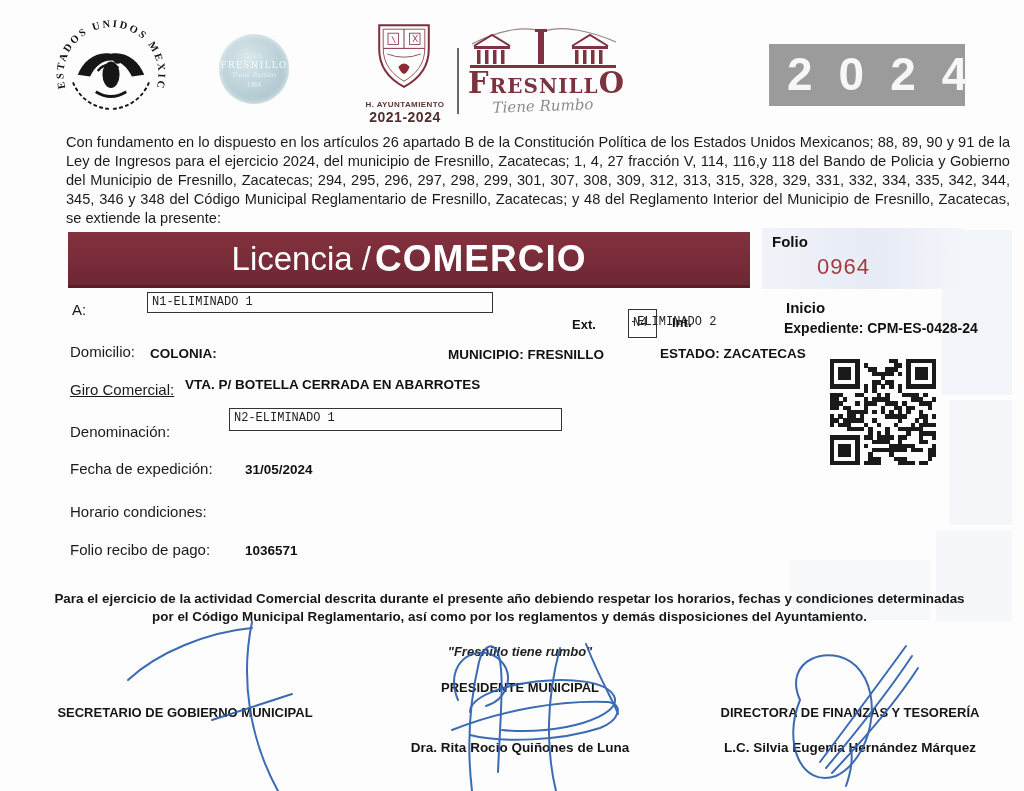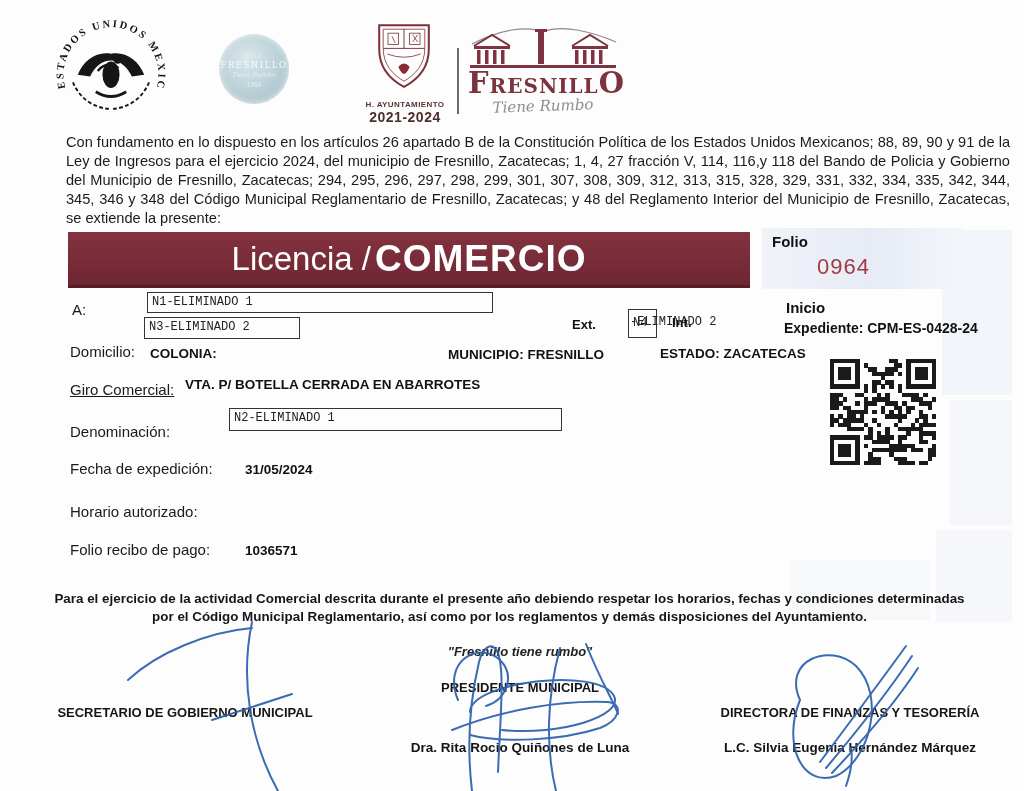--- a/index.html
+++ b/index.html
@@ -129,35 +129,35 @@
       <rect x="123" y="26" width="3.5" height="14" fill="#7d3440"></rect>
       <rect x="131" y="26" width="3.5" height="14" fill="#7d3440"></rect>
       <rect x="70" y="8" width="6" height="32" fill="#7d3440"></rect>
       <rect x="67" y="5" width="12" height="3" fill="#7d3440"></rect>
       <rect x="2" y="41" width="146" height="3" fill="#7d3440"></rect>
     </svg>
     <div class="fres-word">FresnillO</div>
     <div class="fres-tag">Tiene Rumbo</div>
   </div>
 
+  <div class="abs year-badge">2024</div>
 
   <div class="abs legal">Con fundamento en lo dispuesto en los artículos 26 apartado B de la Constitución Política de los Estados Unidos Mexicanos; 88, 89, 90 y 91 de la Ley de Ingresos para el ejercicio 2024, del municipio de Fresnillo, Zacatecas; 1, 4, 27 fracción V, 114, 116,y 118 del Bando de Policia y Gobierno del Municipio de Fresnillo, Zacatecas; 294, 295, 296, 297, 298, 299, 301, 307, 308, 309, 312, 313, 315, 328, 329, 331, 332, 334, 335, 342, 344, 345, 346 y 348 del Código Municipal Reglamentario de Fresnillo, Zacatecas; y 48 del Reglamento Interior del Municipio de Fresnillo, Zacatecas, se extiende la presente:</div>
 
   <div class="abs banner">
     <span class="banner-prefix">Licencia /</span>
     <span class="banner-main">COMERCIO</span>
   </div>
   <div class="abs folio-box">
     <div class="folio-label">Folio</div>
     <div class="folio-value">0964</div>
   </div>
 
   <div class="abs lbl" style="left:72px;top:301px;">A:</div>
   <div class="abs fbox mono" style="left:147px;top:292px;width:346px;height:21px;">N1-ELIMINADO 1</div>
-  <div class="abs fbox mono" style="left:144px;top:317px;width:156px;height:22px;">N3-ELIMINADO 2</div>
 
   <div class="abs blbl" style="left:572px;top:317px;font-size:13px;">Ext.</div>
   <div class="abs fbox mono" style="left:628px;top:309px;width:29px;height:29px;padding-top:6px;">N4</div>
   <div class="abs mono" style="left:630px;top:315px;">-ELIMINADO 2</div>
   <div class="abs blbl" style="left:672px;top:315px;font-size:13px;">Int.</div>
 
   <div class="abs blbl" style="left:786px;top:299px;font-size:15px;">Inicio</div>
   <div class="abs blbl" style="left:784px;top:320px;font-size:14px;">Expediente: CPM-ES-0428-24</div>
 
   <div class="abs lbl" style="left:70px;top:343px;">Domicilio:</div>
@@ -167,21 +167,21 @@
 
   <div class="abs lbl" style="left:70px;top:381px;text-decoration:underline;">Giro Comercial:</div>
   <div class="abs blbl" style="left:185px;top:377px;">VTA. P/ BOTELLA CERRADA EN ABARROTES</div>
 
   <div class="abs lbl" style="left:70px;top:423px;">Denominación:</div>
   <div class="abs fbox mono" style="left:229px;top:408px;width:333px;height:23px;">N2-ELIMINADO 1</div>
 
   <div class="abs lbl" style="left:70px;top:460px;">Fecha de expedición:</div>
   <div class="abs blbl" style="left:245px;top:462px;">31/05/2024</div>
 
-  <div class="abs lbl" style="left:70px;top:503px;">Horario autorizado:</div>
+  <div class="abs lbl" style="left:70px;top:503px;">Horario condiciones:</div>
 
   <div class="abs lbl" style="left:70px;top:541px;">Folio recibo de pago:</div>
   <div class="abs blbl" style="left:245px;top:543px;">1036571</div>
 
   <svg id="qr-svg" class="abs" style="left:830px;top:359px;" width="106" height="106" viewBox="0 0 25 25" shape-rendering="crispEdges">
       <rect x="0" y="0" width="1.05" height="1.05" fill="#1a1a1a"></rect>
       <rect x="1" y="0" width="1.05" height="1.05" fill="#1a1a1a"></rect>
       <rect x="2" y="0" width="1.05" height="1.05" fill="#1a1a1a"></rect>
       <rect x="3" y="0" width="1.05" height="1.05" fill="#1a1a1a"></rect>
       <rect x="4" y="0" width="1.05" height="1.05" fill="#1a1a1a"></rect>

